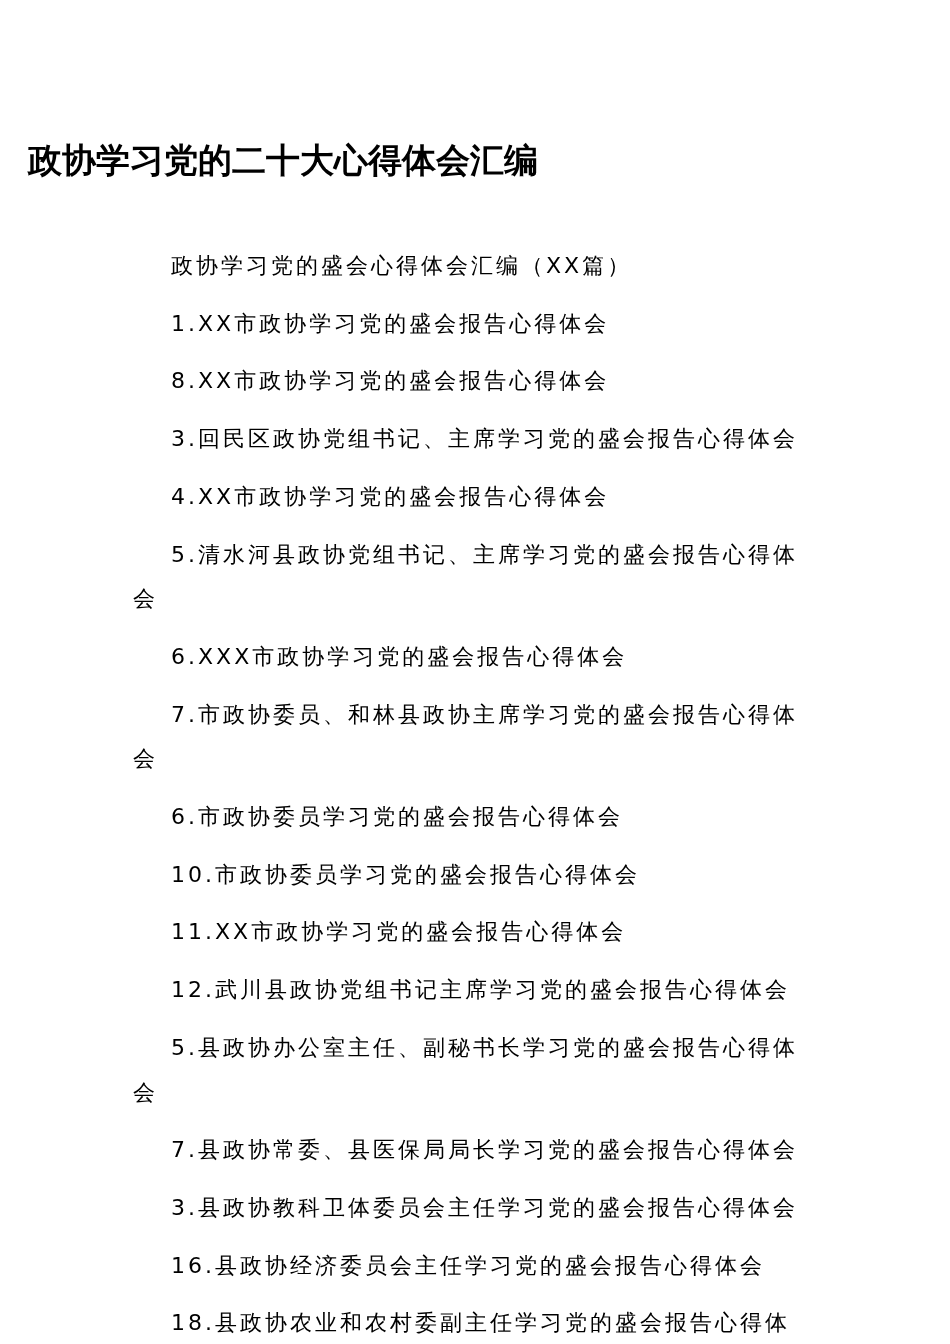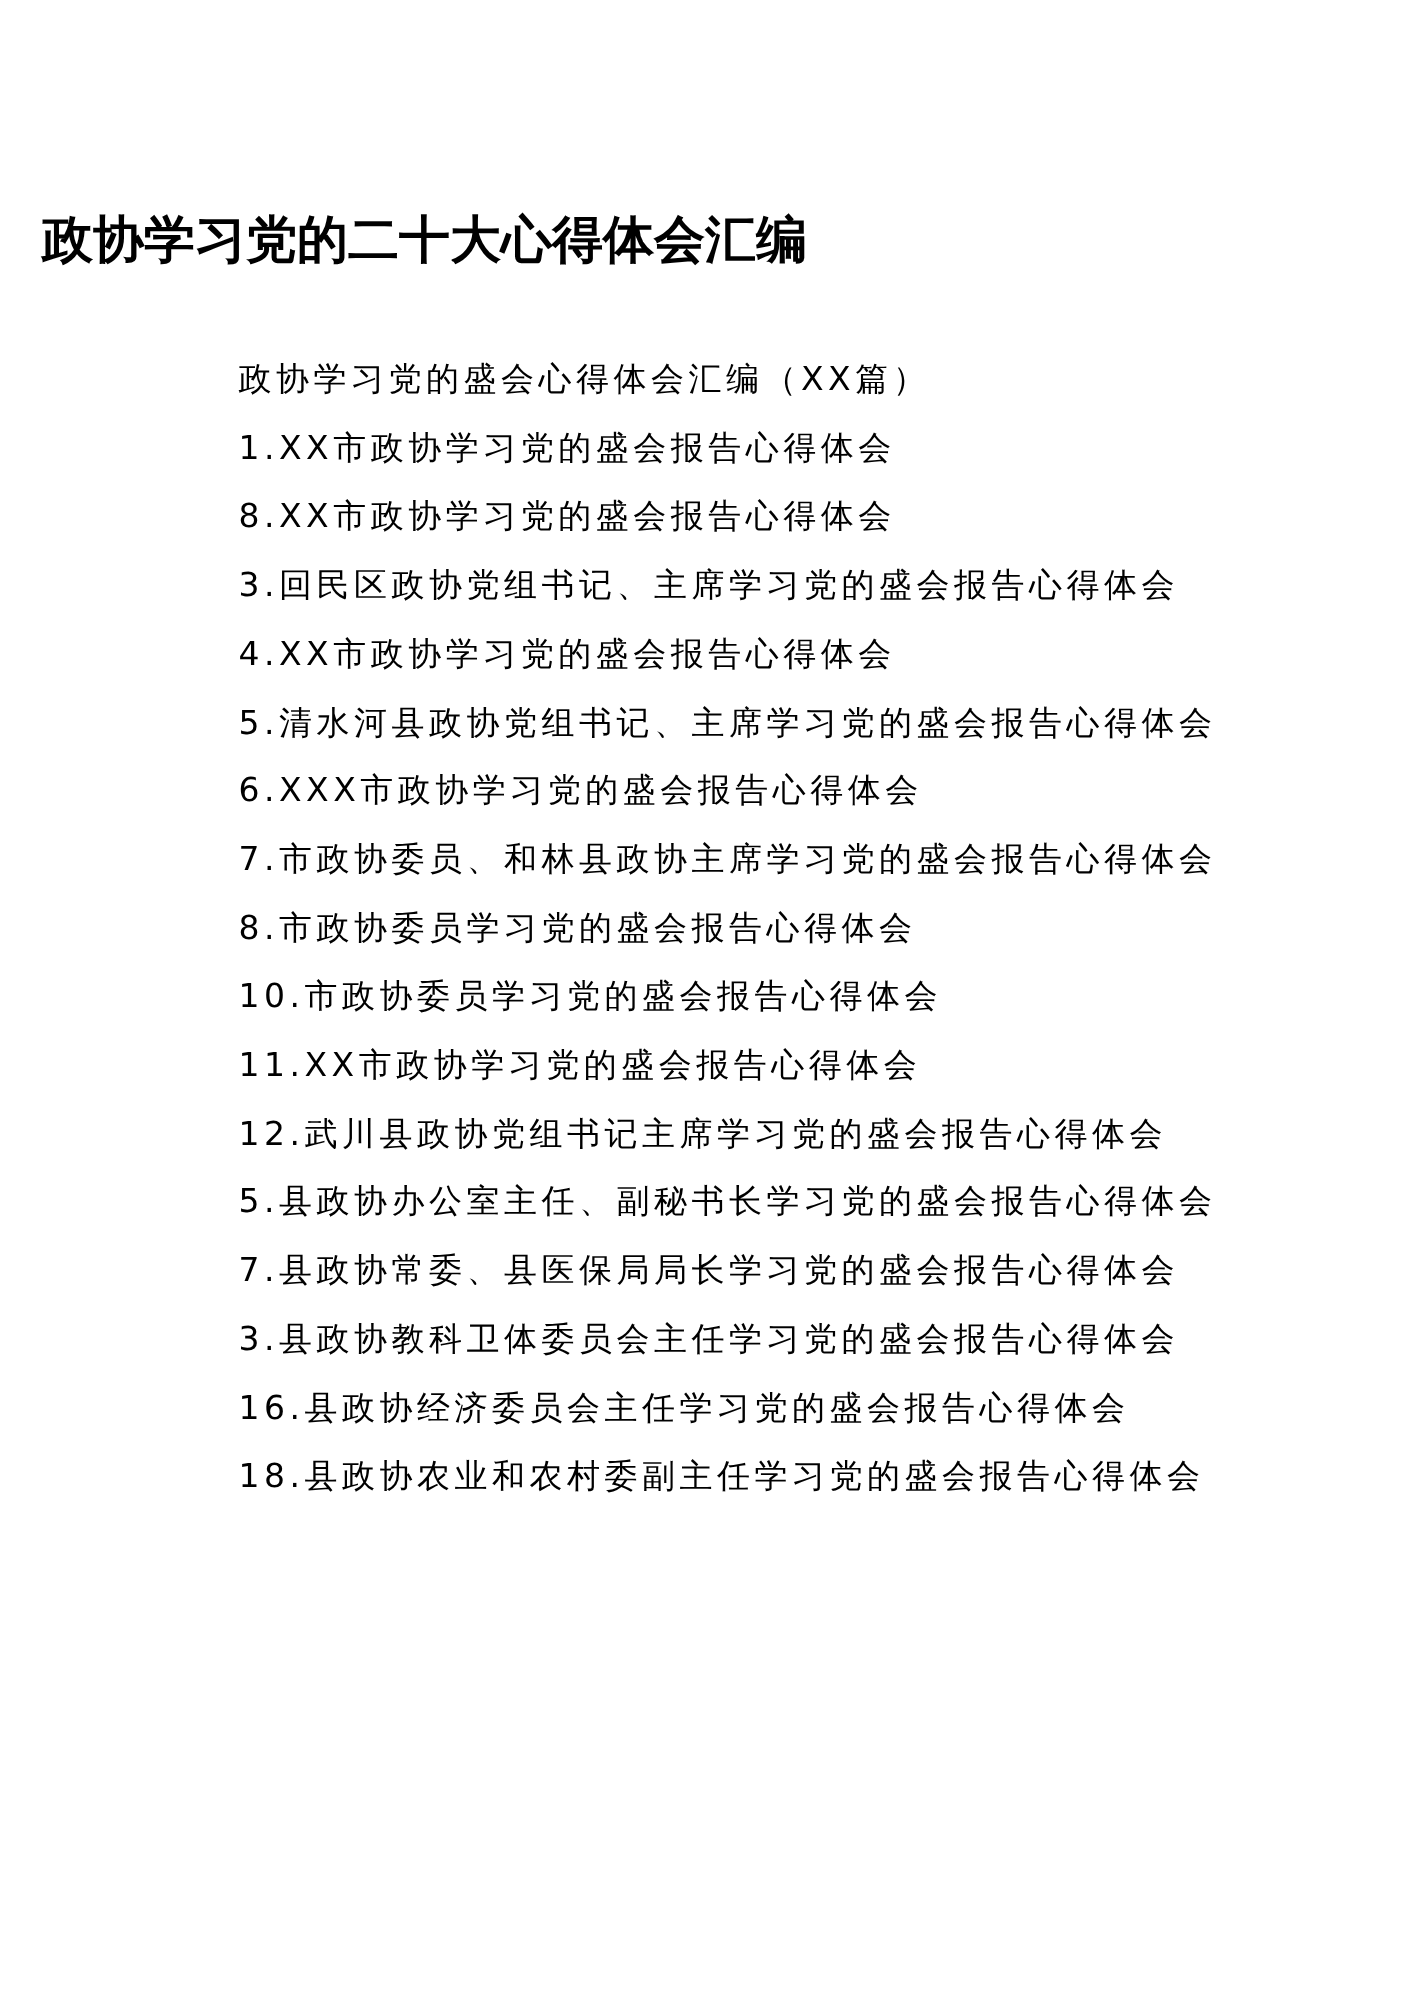--- a/index.html
+++ b/index.html
@@ -41,42 +41,42 @@
       left: 120px;
       top: 231px;
       width: 705px;
       font-size: 22px;
       line-height: 44.7px;
       letter-spacing: 3px;
       font-family: "DejaVu Sans", "Liberation Sans", sans-serif;
       font-weight: normal;
     }
     .para {
-      margin: 1px;
+      margin: 13px;
       text-indent: 38px;
       white-space: normal;
       word-break: break-all;
     }
   </style>
 </head>
 <body>
 
 <div class="page">
   <div class="title">政协学习党的二十大心得体会汇编</div>
 
   <div class="body">
     <p class="para">政协学习党的盛会心得体会汇编（XX篇）</p>
     <p class="para">1.XX市政协学习党的盛会报告心得体会</p>
     <p class="para">8.XX市政协学习党的盛会报告心得体会</p>
     <p class="para">3.回民区政协党组书记、主席学习党的盛会报告心得体会</p>
     <p class="para">4.XX市政协学习党的盛会报告心得体会</p>
     <p class="para">5.清水河县政协党组书记、主席学习党的盛会报告心得体会</p>
     <p class="para">6.XXX市政协学习党的盛会报告心得体会</p>
     <p class="para">7.市政协委员、和林县政协主席学习党的盛会报告心得体会</p>
-    <p class="para">8.市政协委员学习党的盛会报告心得体会</p>
+    <p class="para">6.市政协委员学习党的盛会报告心得体会</p>
     <p class="para">10.市政协委员学习党的盛会报告心得体会</p>
     <p class="para">11.XX市政协学习党的盛会报告心得体会</p>
     <p class="para">12.武川县政协党组书记主席学习党的盛会报告心得体会</p>
     <p class="para">5.县政协办公室主任、副秘书长学习党的盛会报告心得体会</p>
     <p class="para">7.县政协常委、县医保局局长学习党的盛会报告心得体会</p>
     <p class="para">3.县政协教科卫体委员会主任学习党的盛会报告心得体会</p>
     <p class="para">16.县政协经济委员会主任学习党的盛会报告心得体会</p>
     <p class="para">18.县政协农业和农村委副主任学习党的盛会报告心得体会</p>
   </div>
 </div>

